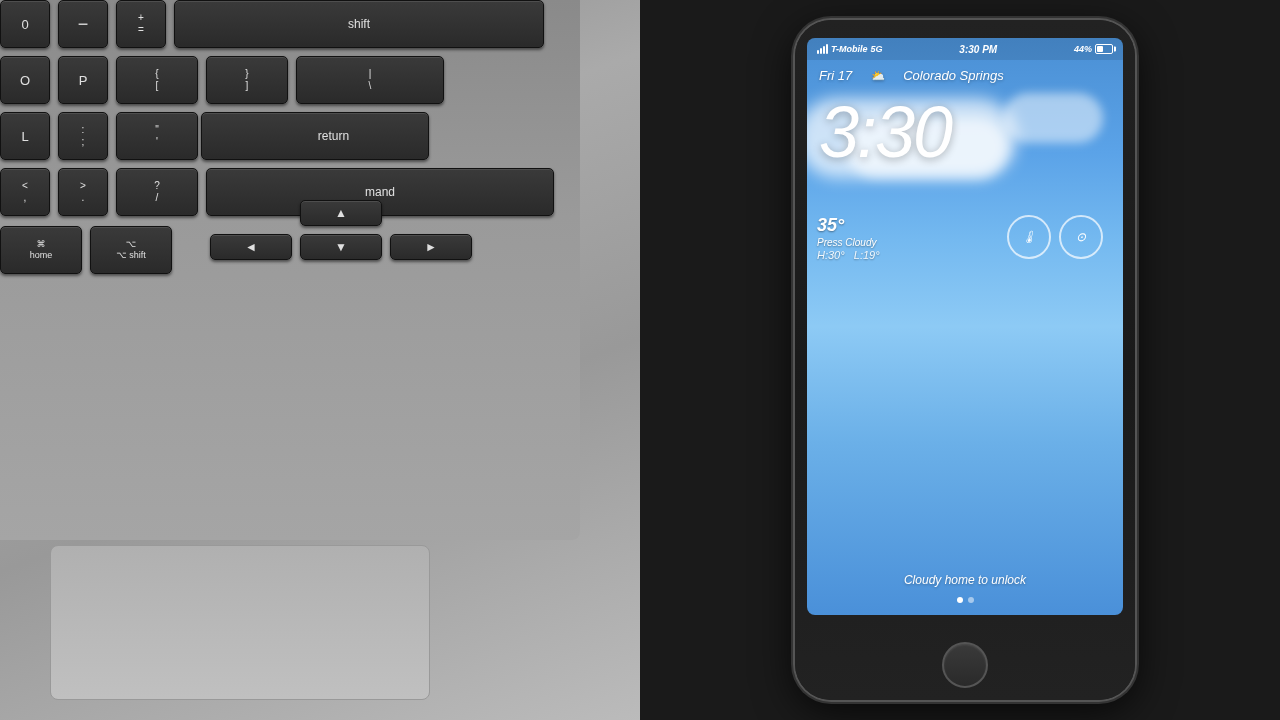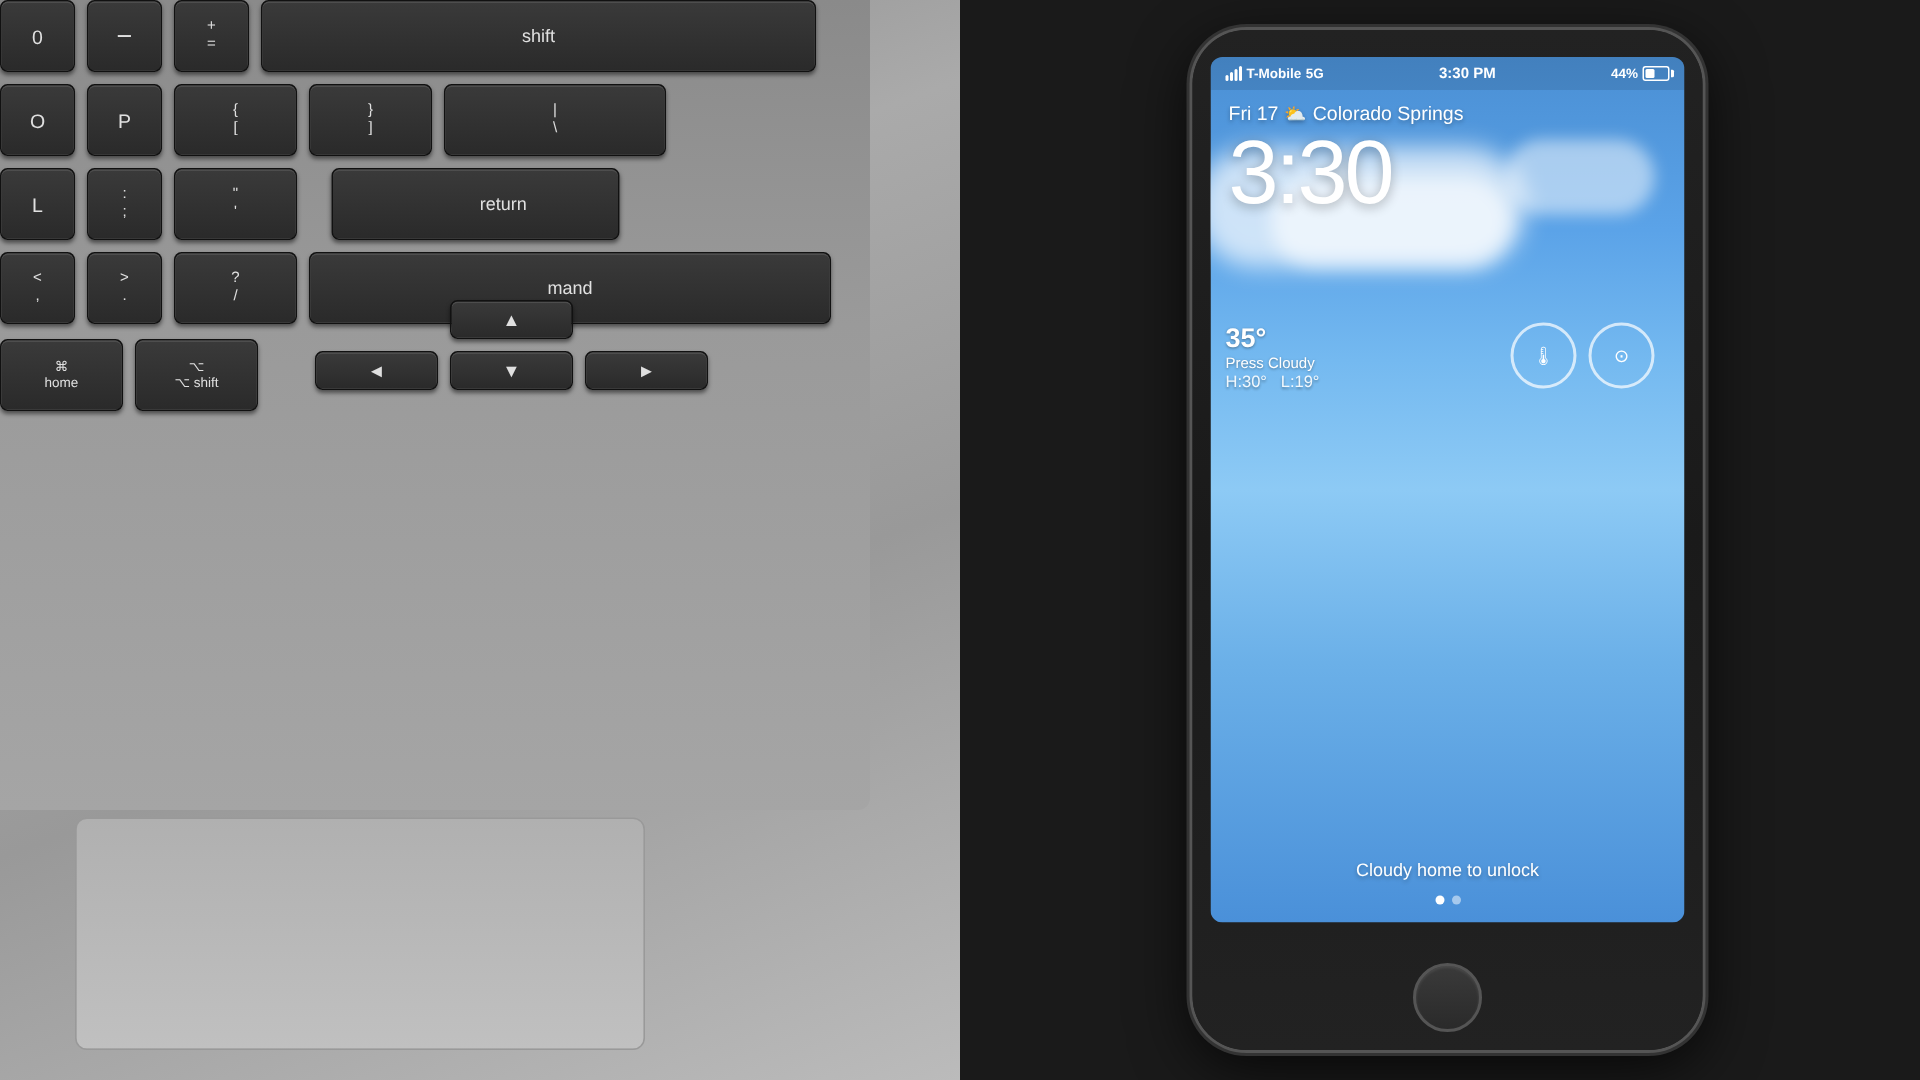--- a/index.html
+++ b/index.html
@@ -91,21 +91,21 @@
     .key-o      { left: 0px;   top: 56px; width: 50px; height: 48px; }
     .key-p      { left: 58px;  top: 56px; width: 50px; height: 48px; }
     .key-lbrace { left: 116px; top: 56px; width: 82px; height: 48px; font-size: 11px; }
     .key-rbrace { left: 206px; top: 56px; width: 82px; height: 48px; font-size: 11px; }
     .key-pipe   { left: 296px; top: 56px; width: 148px; height: 48px; font-size: 16px; }
 
     
     .key-l      { left: 0px;   top: 112px; width: 50px; height: 48px; }
     .key-semi   { left: 58px;  top: 112px; width: 50px; height: 48px; font-size: 11px; }
     .key-quote  { left: 116px; top: 112px; width: 82px; height: 48px; font-size: 13px; }
-    .key-return { left: 221px; top: 112px; width: 192px; height: 48px; padding-left: 37px; }
+    .key-return { left: 201px; top: 112px; width: 228px; height: 48px; padding-left: 37px; }
 
     
     .key-gt     { left: 58px;  top: 168px; width: 50px; height: 48px; font-size: 11px; }
     .key-slash  { left: 116px; top: 168px; width: 82px; height: 48px; font-size: 13px; }
     .key-shift  { left: 206px; top: 168px; width: 348px; height: 48px; }
     .key-lt     { left: 0px;   top: 168px; width: 50px; height: 48px; font-size: 11px; }
 
     
     .key-command { left: 0px;   top: 226px; width: 82px; height: 48px; font-size: 11px; }
     .key-option  { left: 90px;  top: 226px; width: 82px; height: 48px; }
@@ -121,20 +121,21 @@
       height: 680px;
     }
 
     .phone-body {
       position: absolute;
       inset: 0;
       background: linear-gradient(180deg, #222 0%, #1a1a1a 50%, #222 100%);
       border-radius: 36px;
       box-shadow: 0 0 0 2px #555, 0 0 0 4px #333, 0 10px 40px rgba(0,0,0,0.8);
       overflow: hidden;
+      font-style: italic;
     }
 
     .phone-screen {
       position: absolute;
       left: 12px;
       top: 18px;
       right: 12px;
       bottom: 85px;
       border-radius: 8px;
       overflow: hidden;
@@ -277,30 +278,30 @@
       top: 22px;
       left: 0;
       right: 0;
       padding: 8px 12px;
       z-index: 5;
     }
 
     .date-location {
       display: flex;
       align-items: center;
-      gap: 4px;
+      gap: 18px;
       color: white;
       font-size: 13px;
       font-weight: 500;
       text-shadow: 0 1px 3px rgba(0,0,0,0.3);
-      margin-bottom: 2px;
+      margin-bottom: 13px;
     }
 
     .time-display {
-      font-size: 60px;
+      font-size: 72px;
       font-weight: 200;
       color: white;
       text-shadow: 0 2px 8px rgba(0,0,0,0.3);
       line-height: 1;
       letter-spacing: -2px;
       margin-bottom: 24px;
     }
 
     
     .weather-widget {

